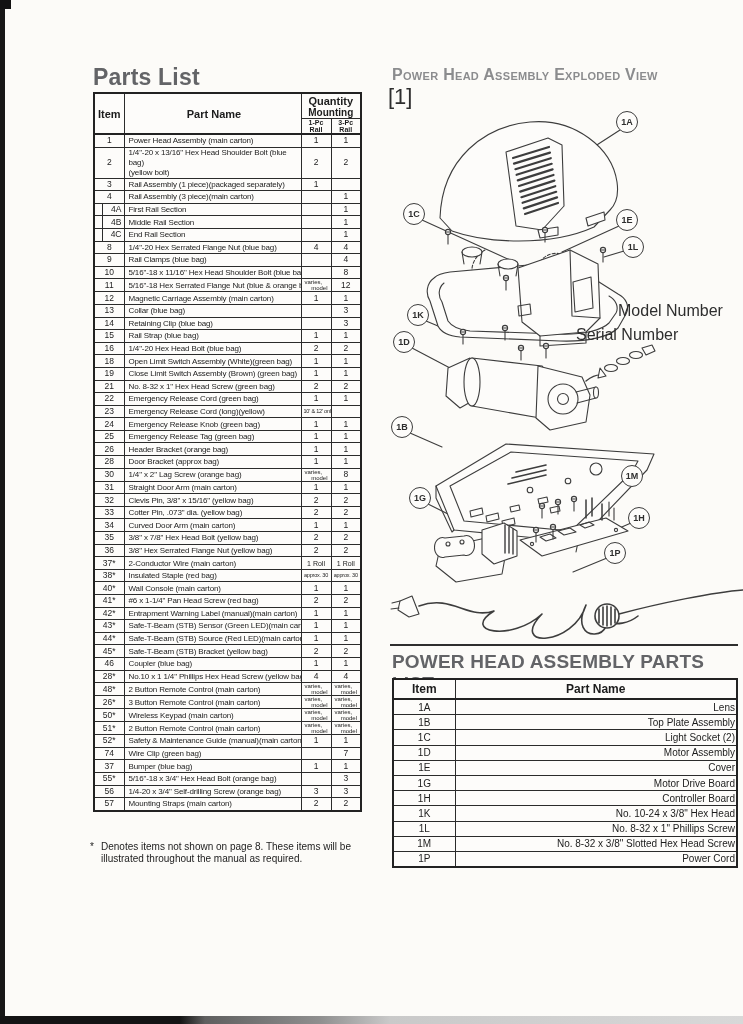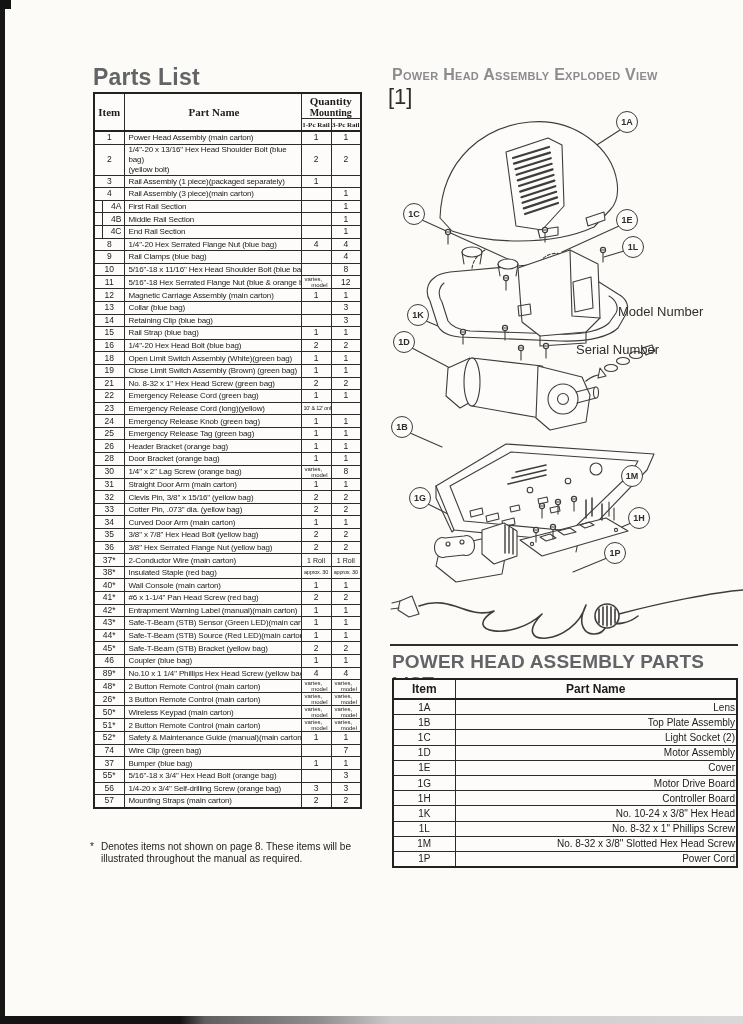--- a/index.html
+++ b/index.html
@@ -10,21 +10,21 @@
   .edge-corner{position:absolute;left:0;top:0;width:11px;height:9px;background:#121212;}
   .bottom-bar{position:absolute;left:0;top:1016px;width:743px;height:8px;
     background:linear-gradient(to right,#141414 0,#141414 180px,#5f5f5f 205px,#8f8f8f 320px,#c9c9c9 390px,#d8d8d8 100%);}
   
   .pl-title{position:absolute;left:93px;top:64px;font-size:23px;font-weight:bold;color:#636467;letter-spacing:.2px;}
   .parts-table{position:absolute;left:93px;top:92px;width:267px;border-collapse:collapse;table-layout:fixed;background:#fdfcfa;}
   .parts-table col.c1{width:30px}.parts-table col.c2{width:177px}
   .parts-table col.c3{width:30px}.parts-table col.c4{width:30px}
   .parts-table th,.parts-table td{border:1px solid #2b2b2b;padding:0 2px;overflow:hidden;}
   .parts-table{border:2px solid #222;}
-  .parts-table thead th{font-weight:bold;text-align:center;font-family:Liberation Serif, serif;}
+  .parts-table thead th{font-weight:bold;text-align:center;}
   th.h-item,th.h-name{font-size:11px;}
   th.h-name{text-align:left;padding-left:5px;}
   th.h-qty{font-size:11px;line-height:11px;padding-top:2px;}
   th.h-qty .q2{font-size:10px;display:block;}
   th.h-sub{font-size:7px;font-weight:normal;height:11px;padding:0;}
   .parts-table thead{border-bottom:2px solid #222;}
   .parts-table td{height:11.6px;font-size:8.5px;line-height:9px;}
   td.c-item{text-align:center;}
   td.c-item.sub{text-align:right;padding-left:9px;
     background-image:linear-gradient(#2b2b2b,#2b2b2b);background-size:1px 100%;background-repeat:no-repeat;background-position:7px 0;}
@@ -40,21 +40,21 @@
   .footnote .mark{width:11px;flex:none;font-size:10px;}
   
   .ev-title{position:absolute;left:392px;top:66px;font-size:16px;font-weight:bold;color:#8b8c8e;
     font-variant:small-caps;letter-spacing:.3px;}
   .fig-ref{position:absolute;left:388px;top:84px;font-size:22px;color:#2e2e2e;}
   .diagram{position:absolute;left:390px;top:100px;width:353px;height:545px;}
   .diagram svg{position:absolute;left:0;top:0;}
   .callout{position:absolute;width:20px;height:20px;border:1.3px solid #3d3d3d;border-radius:50%;
     background:#fdfcfa;font-size:9px;font-weight:bold;color:#2e2e2e;display:flex;align-items:center;justify-content:center;
     transform:translate(-50%,-50%);}
-  .dg-label{position:absolute;font-size:13px;color:#2e2e2e;white-space:nowrap;transform:translate(0,-50%);}
+  .dg-label{position:absolute;font-size:16px;color:#2e2e2e;white-space:nowrap;transform:translate(0,-50%);}
   .divider{position:absolute;left:390px;top:644px;width:348px;height:2px;background:#2e2e2e;}
   .ph-title{position:absolute;left:392px;top:651px;font-size:19px;font-weight:bold;color:#636467;letter-spacing:.2px;}
   .ph-table{position:absolute;left:392px;top:678px;width:346px;border-collapse:collapse;border:2px solid #222;table-layout:fixed;background:#fdfcfa;}
   .ph-table col.c1{width:62px}
   .ph-table th,.ph-table td{border:1px solid #2b2b2b;}
   .ph-table thead th{font-size:12px;font-weight:bold;text-align:center;height:16px;border-bottom:2px solid #222;}
   .ph-table td{height:12.2px;font-size:10px;text-align:right;}
   .ph-table td.i{text-align:center;}
   .ph-table td.n{padding-left:7px;}
 </style>
@@ -232,21 +232,21 @@
         <td class="c-q">1</td>
       </tr>
       <tr>
         <td class="c-item">26</td>
         <td class="c-name">Header Bracket (orange bag)</td>
         <td class="c-q">1</td>
         <td class="c-q">1</td>
       </tr>
       <tr>
         <td class="c-item">28</td>
-        <td class="c-name">Door Bracket (orange bag)</td>
+        <td class="c-name">Door Bracket (approx bag)</td>
         <td class="c-q">1</td>
         <td class="c-q">1</td>
       </tr>
       <tr>
         <td class="c-item">30</td>
         <td class="c-name">1/4" x 2" Lag Screw (orange bag)</td>
         <td class="c-q">
           <span class="v1">varies,</span>
           <span class="v2">model</span>
         </td>
@@ -336,21 +336,21 @@
         <td class="c-q">2</td>
         <td class="c-q">2</td>
       </tr>
       <tr>
         <td class="c-item">46</td>
         <td class="c-name">Coupler (blue bag)</td>
         <td class="c-q">1</td>
         <td class="c-q">1</td>
       </tr>
       <tr>
-        <td class="c-item">89*</td>
+        <td class="c-item">28*</td>
         <td class="c-name">No.10 x 1 1/4" Phillips Hex Head Screw (yellow bag)</td>
         <td class="c-q">4</td>
         <td class="c-q">4</td>
       </tr>
       <tr>
         <td class="c-item">48*</td>
         <td class="c-name">2 Button Remote Control (main carton)</td>
         <td class="c-q">
           <span class="v1">varies,</span>
           <span class="v2">model</span>
@@ -591,21 +591,21 @@
       <div class="callout" style="left: 28px; top: 215px;">1K</div>
       <div class="callout" style="left: 14px; top: 242px;">1D</div>
       <div class="callout" style="left: 12px; top: 327px;">1B</div>
       <div class="callout" style="left: 242px; top: 376px;">1M</div>
       <div class="callout" style="left: 30px; top: 398px;">1G</div>
       <div class="callout" style="left: 249px; top: 418px;">1H</div>
       <div class="callout" style="left: 225px; top: 453px;">1P</div>
     </div>
   <div id="dg-labels">
       <div class="dg-label" style="left: 228px; top: 211px;">Model Number</div>
-      <div class="dg-label" style="left: 186px; top: 249px;">Serial Number</div>
+      <div class="dg-label" style="left: 186px; top: 235px;">Serial Number</div>
     </div>
 </div>
 
 <div class="divider"></div>
 <div class="ph-title">POWER HEAD ASSEMBLY PARTS LIST</div>
 
 <table class="ph-table">
   <colgroup>
       <col class="c1">
       <col>

